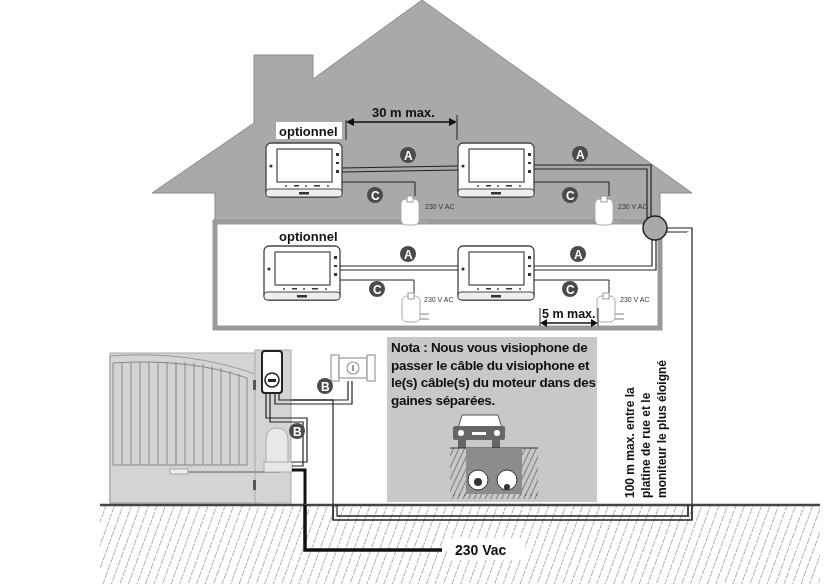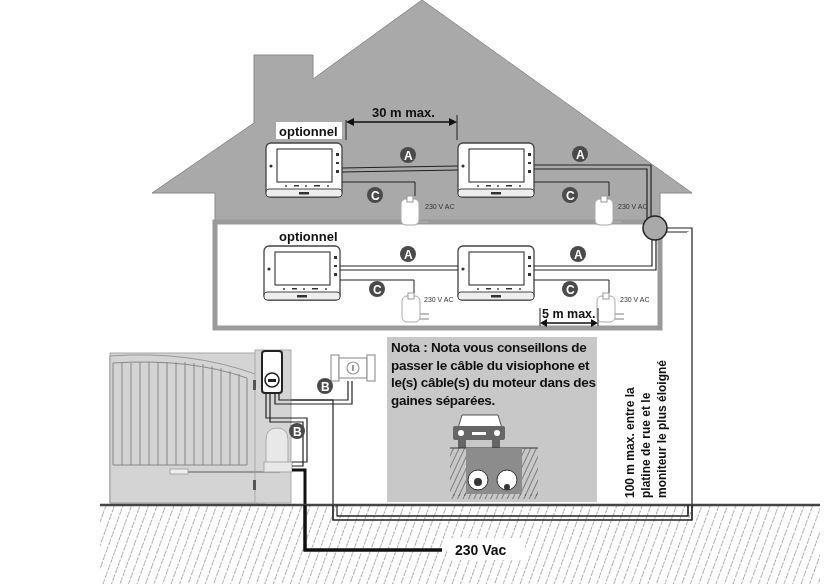--- a/index.html
+++ b/index.html
@@ -257,13 +257,13 @@
   <text x="455" y="555" class="lbl" font-size="14">230 Vac</text>
 
   <g transform="translate(634,500) rotate(-90)">
     <rect x="0" y="-14" width="150" height="54" fill="#fff"></rect>
     <text x="2" y="0" class="lbl" font-size="12">100 m max. entre la</text>
     <text x="2" y="16" class="lbl" font-size="12">platine de rue et le</text>
     <text x="2" y="32" class="lbl" font-size="12">moniteur le plus éloigné</text>
   </g>
 </svg>
 
-<div class="note">Nota : Nota vous conseillons de passer le câble du visiophone et le(s) câble(s) du moteur dans des gaines séparées.</div>
+<div class="note">Nota : Nous vous visiophone de passer le câble du visiophone et le(s) câble(s) du moteur dans des gaines séparées.</div>
 
 </body></html>

